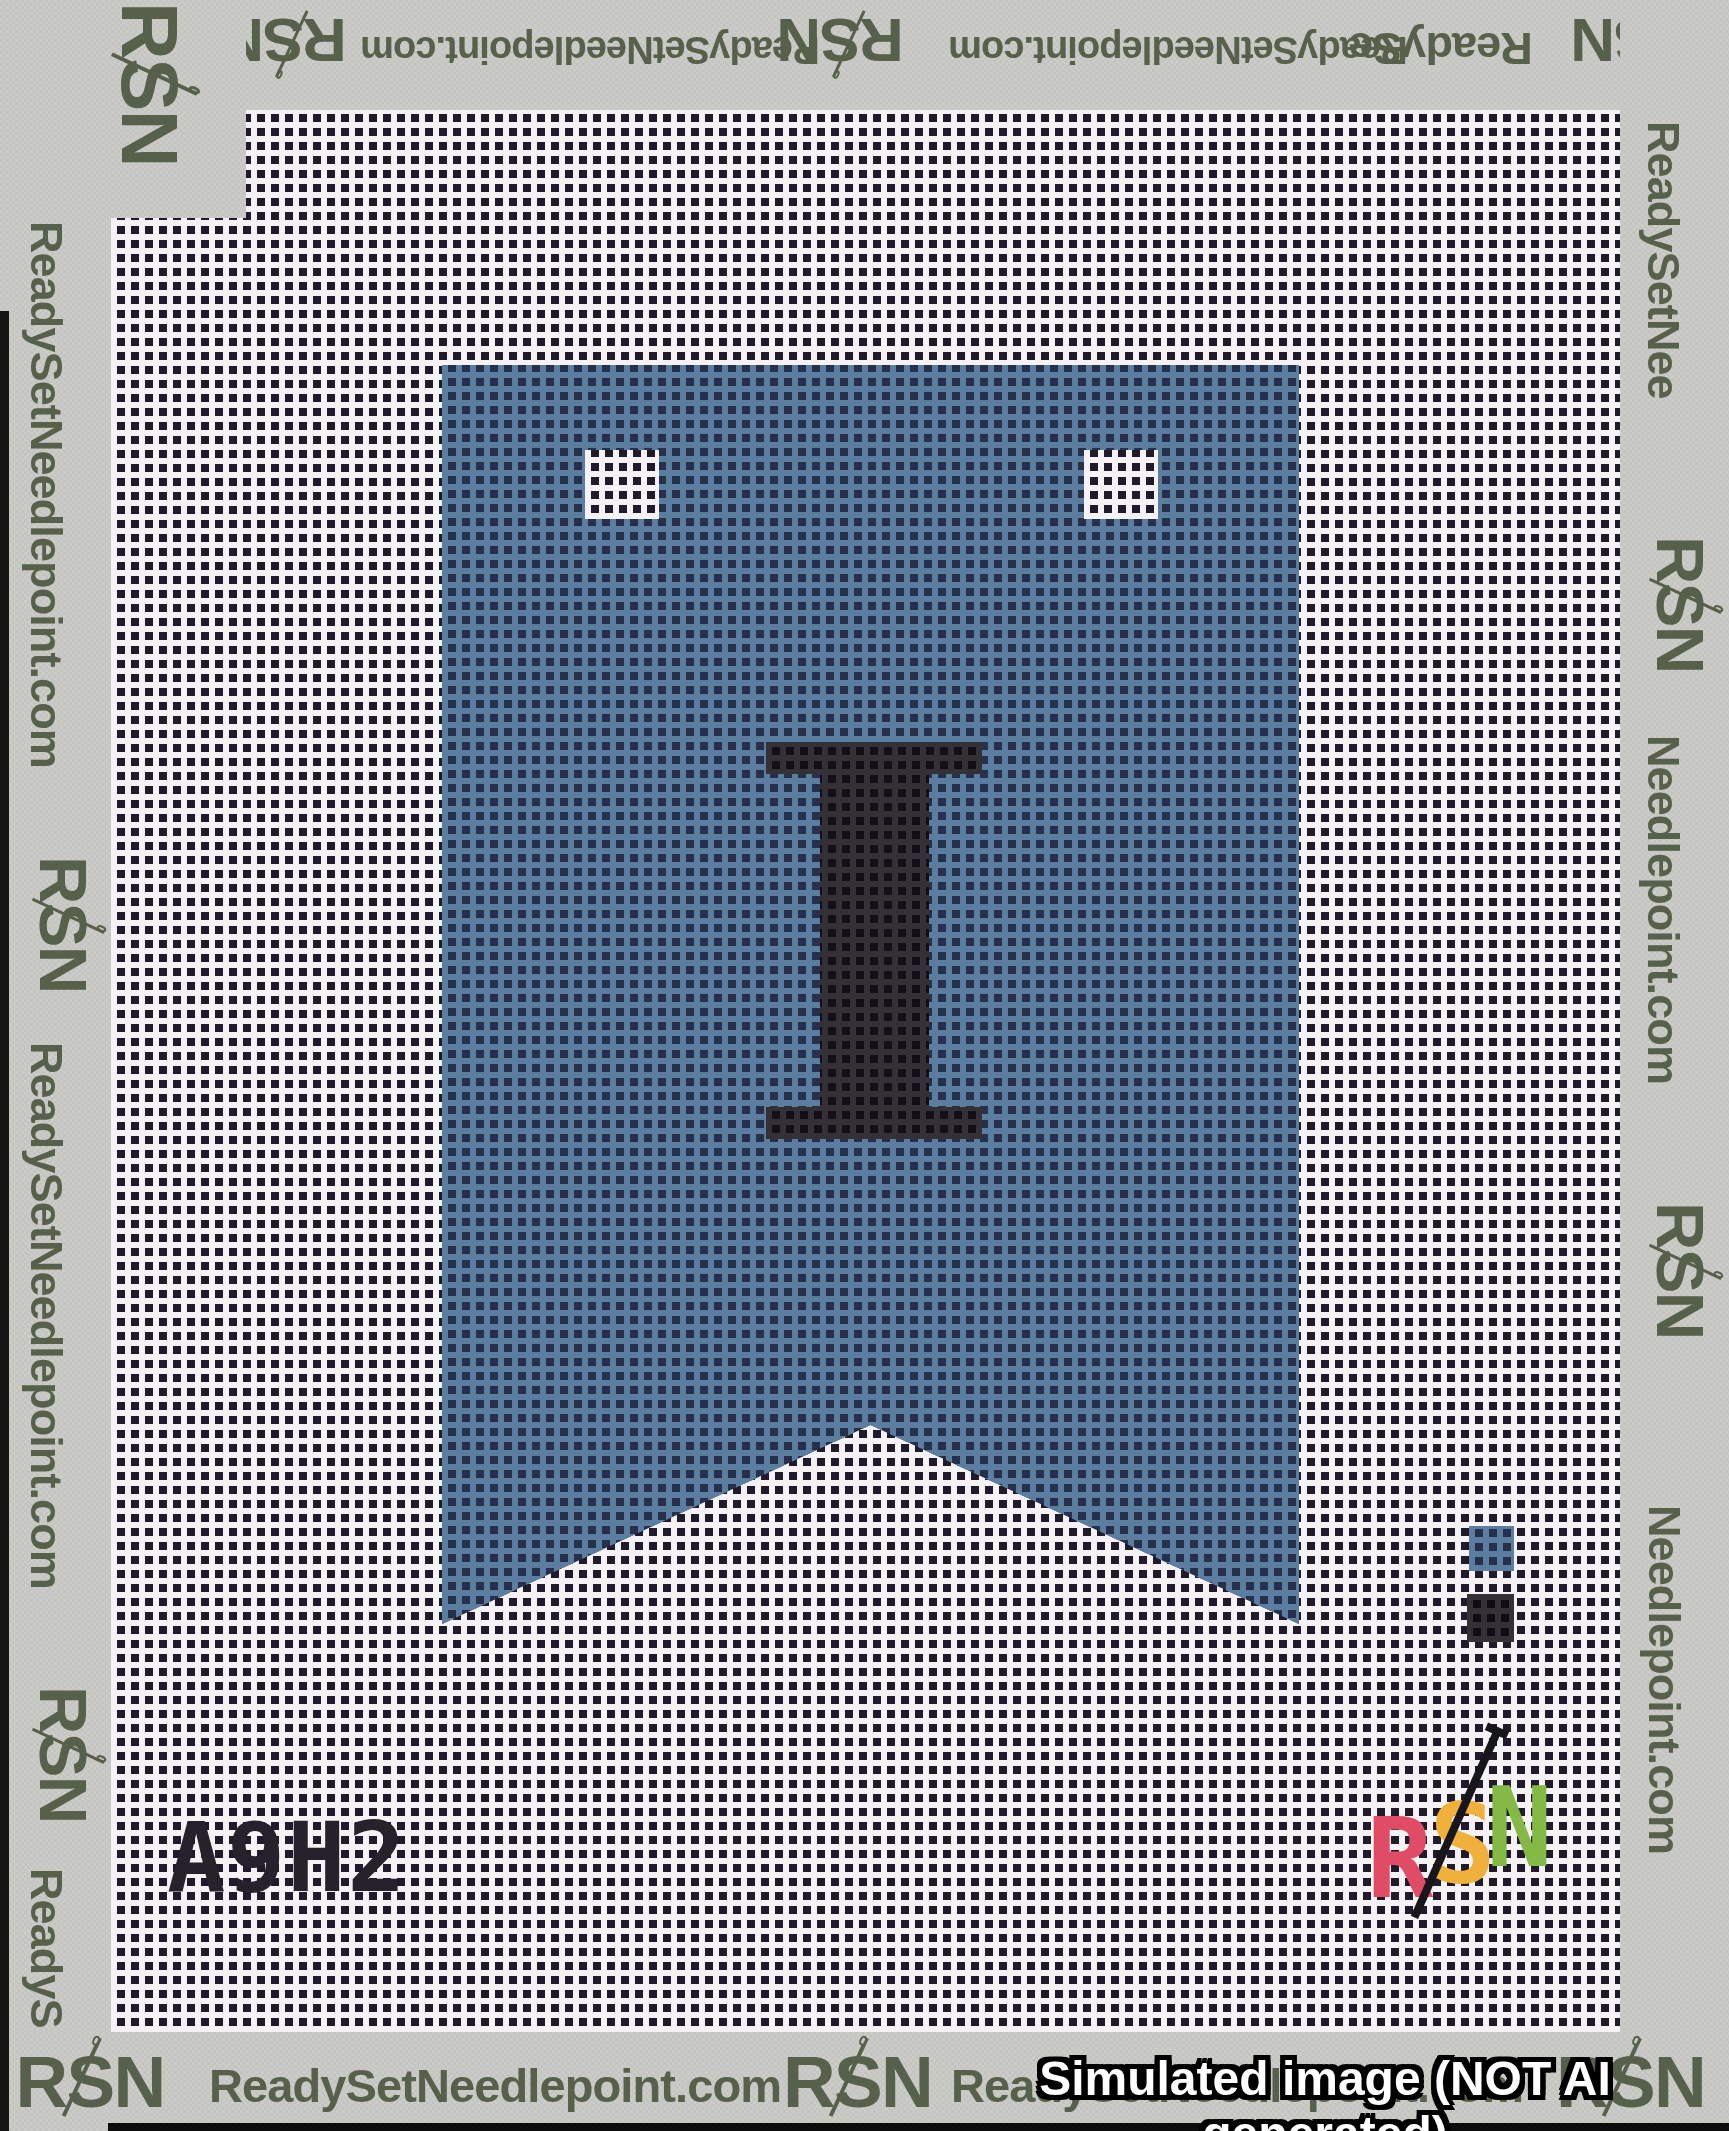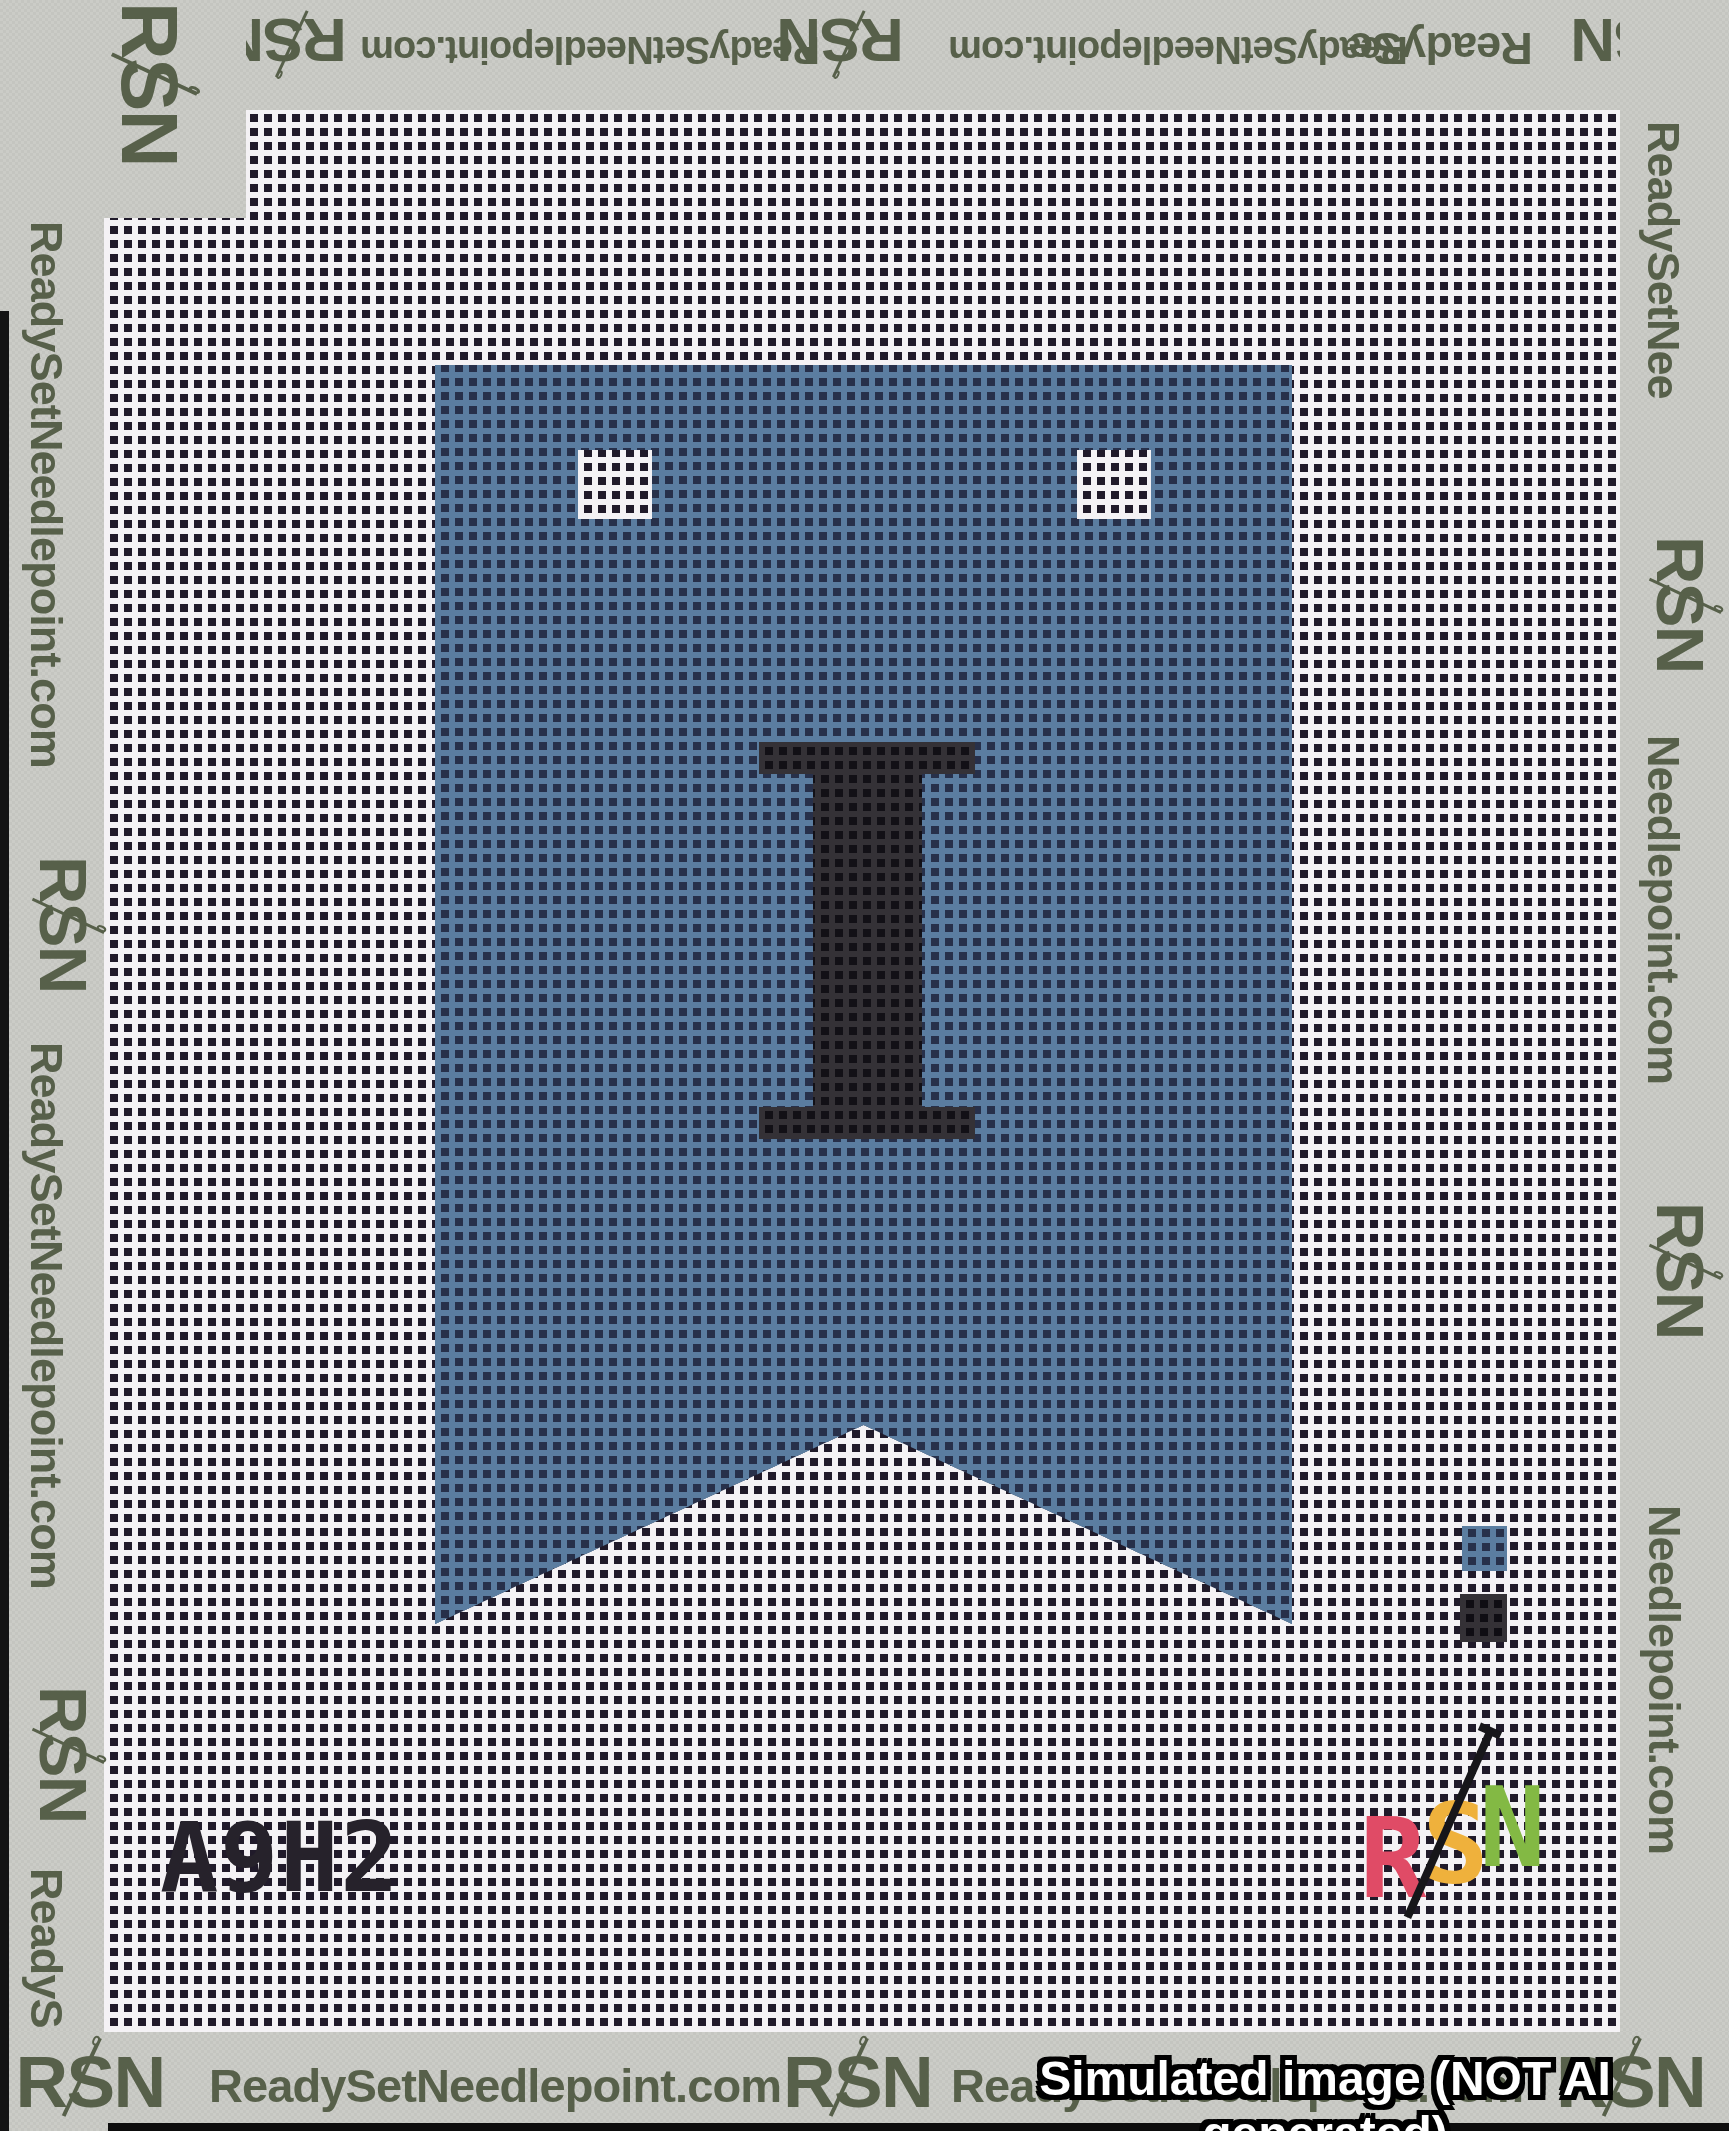--- a/index.html
+++ b/index.html
@@ -21,20 +21,21 @@
     background-image:repeating-conic-gradient(#c4c5c0 0% 25%, #cbccc7 0% 50%);
     background-size:6px 6px;
     overflow:hidden;
   }
   
   .mesh-pattern{
     background-color:var(--mesh-hole);
     background-image:
       repeating-linear-gradient(0deg,  var(--mesh-thread) 0 6px, transparent 6px 14px),
       repeating-linear-gradient(90deg, var(--mesh-thread) 0 6px, transparent 6px 14px);
+    margin-left: 7px;
   }
   .canvas-area{
     position:absolute; left:104px; top:110px; width:1516px; height:1922px;
   }
   
   .banner{
     position:absolute; left:435px; top:365px; width:857px; height:1259px;
     background-color:var(--blue-hole);
     background-image:
       repeating-linear-gradient(0deg,  var(--blue) 0 6px, transparent 6px 14px),

